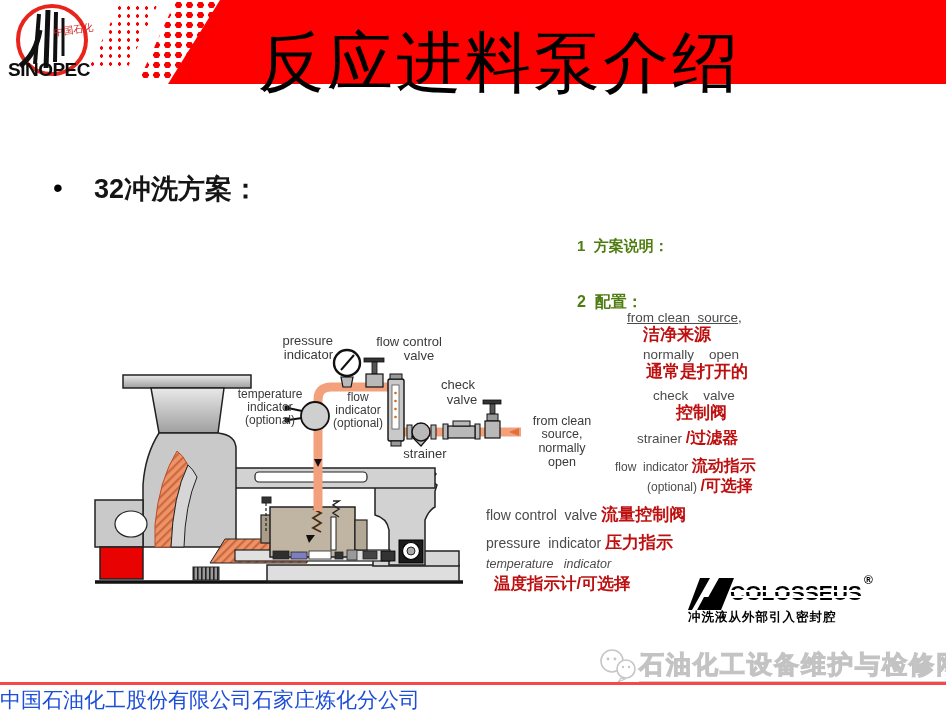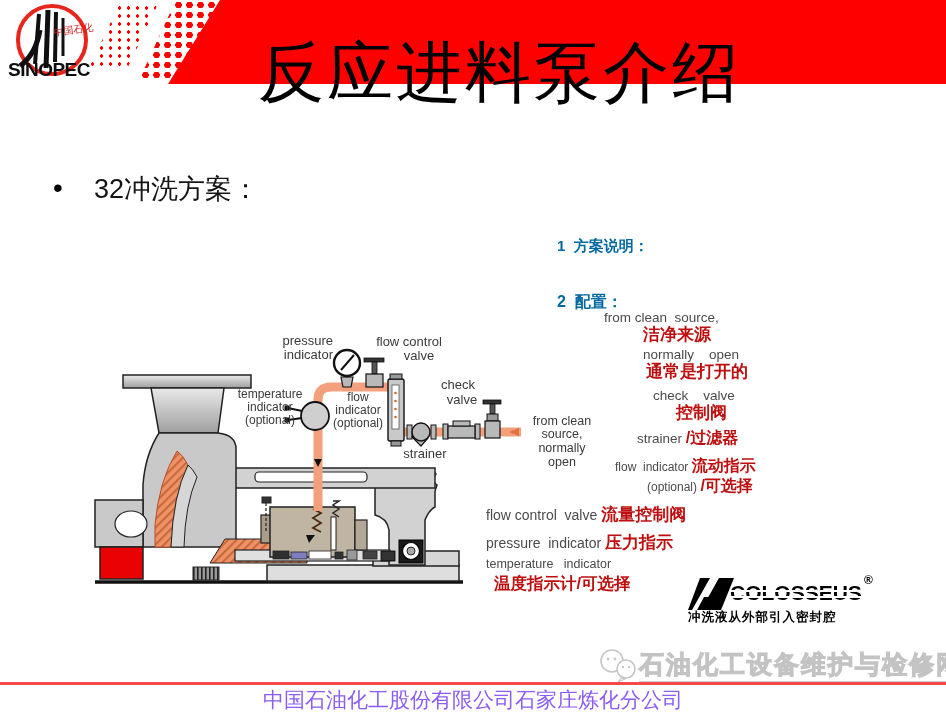--- a/index.html
+++ b/index.html
@@ -10,43 +10,43 @@
   .banner{position:absolute;left:168px;top:0;right:0;height:84px;background:#fe0000;
           clip-path:polygon(52px 0,100% 0,100% 100%,0 100%);}
   .dots1{position:absolute;left:88px;top:4px;width:70px;height:66px;
          background-image:radial-gradient(circle,#fb0000 1.5px,transparent 1.9px);
          background-size:9px 8px;
          clip-path:polygon(45% 0,100% 0,55% 100%,0 100%);}
   .dots2{position:absolute;left:140px;top:0;width:90px;height:78px;
          background-image:radial-gradient(circle,#fb0000 3.1px,transparent 3.5px);
          background-size:11px 10px;
          clip-path:polygon(40% 0,100% 0,60% 100%,0 100%);}
-  .title{position:absolute;left:258px;top:40px;font-family:"Liberation Serif","DejaVu Serif",serif;
+  .title{position:absolute;left:258px;top:30px;font-family:"Liberation Serif","DejaVu Serif",serif;
          font-size:66px;color:#000;letter-spacing:3px;white-space:pre;line-height:1;}
   
   .bullet-dot{position:absolute;left:53px;top:172px;font-size:28px;color:#000;}
-  .bullet-text{position:absolute;left:94px;top:171px;font-size:27px;color:#151515;white-space:pre;}
-  
-  .note{position:absolute;color:#0369a1;font-size:15px;font-weight:bold;white-space:pre;}
+  .bullet-text{position:absolute;left:94px;top:171px;font-size:27px;color:#151515;white-space:pre;font-weight:bold;}
+  
+  .note{position:absolute;color:#4d7c0f;font-size:15px;font-weight:bold;white-space:pre;margin-left:20px;}
   .zh{color:#bd0f0f;font-weight:bold;}
   .en{color:#4b4b4b;}
   .row{position:absolute;white-space:pre;line-height:1.1;}
   .f17{font-size:17px;} .f16{font-size:16px;} .f14{font-size:13.5px;} .f12{font-size:12px;}
   
   .vendor-name{position:absolute;left:42px;top:6px;font-size:21px;font-weight:bold;color:#000;
                letter-spacing:0;font-stretch:condensed;}
   .vendor-stripe{position:absolute;height:2px;background:#fff;left:42px;width:132px;}
   .vendor-reg{position:absolute;left:176px;top:-2px;font-size:12px;font-weight:bold;color:#000;}
   .vendor-co{position:absolute;left:0;top:34px;font-size:12.5px;font-weight:bold;color:#000;
              letter-spacing:1px;white-space:pre;}
   
   .watermark-text{color:#fff;-webkit-text-stroke:1.1px #c3c3c3;font-size:25px;font-weight:bold;
                   letter-spacing:2px;border-bottom:2px solid #cfcfcf;white-space:pre;}
   .rule{position:absolute;left:0;right:0;top:682px;height:3px;background:#f64848;}
-  .footer{position:absolute;left:0;top:686px;width:946px;text-align:center;font-size:21px;color:#8b5cf6;
+  .footer{position:absolute;left:0;top:686px;width:946px;text-align:left;font-size:21px;color:#1d4ed8;
           white-space:pre;}
   svg text{font-family:"Liberation Sans","DejaVu Sans",sans-serif;}
 </style>
 </head>
 <body>
 
 <div class="slide">
 
   <div class="banner"></div>
   <div class="dots1"></div>
@@ -66,33 +66,33 @@
   </svg>
 
   <div class="title">反应进料泵介绍</div>
 
   <div class="bullet-dot">•</div>
   <div class="bullet-text">32冲洗方案：</div>
 
   <div class="note" style="left:557px;top:237px;"><span>1</span>  <span>方案说明：</span></div>
   <div class="note" style="left:557px;top:292px;font-size:16px;"><span>2</span>  <span>配置：</span></div>
 
-  <div class="row en f14" style="left:604px;top:311px;">from clean  source,</div>
+  <div class="row en f14" style="left:627px;top:311px;text-decoration:underline;">from clean  source,</div>
   <div class="row zh f17" style="left:643px;top:326px;">洁净来源</div>
   <div class="row en f14" style="left:643px;top:348px;">normally    open</div>
   <div class="row zh f17" style="left:646px;top:363px;">通常是打开的</div>
   <div class="row en f14" style="left:653px;top:389px;">check    valve</div>
   <div class="row zh f17" style="left:676px;top:404px;">控制阀</div>
   <div class="row" style="left:637px;top:429px;"><span class="en f14">strainer </span><span class="zh f16">/过滤器</span></div>
   <div class="row" style="left:615px;top:457px;"><span class="en f12">flow  indicator </span><span class="zh f16">流动指示</span></div>
   <div class="row" style="left:627px;top:477px;margin-left:20px;"><span class="en f12">(optional) </span><span class="zh f16">/可选择</span></div>
 
   <div class="row" style="left:486px;top:534px;"><span class="en" style="font-size:14px;">pressure  indicator </span><span class="zh f17">压力指示</span></div>
   <div class="row" style="left:486px;top:506px;"><span class="en" style="font-size:14px;">flow control  valve </span><span class="zh f17">流量控制阀</span></div>
-  <div class="row en" style="left:486px;top:558px;font-size:12.5px;">temperature   indicator</div>
+  <div class="row en" style="left:486px;top:558px;font-size:12.5px;font-style:italic;">temperature   indicator</div>
   <div class="row zh" style="left:494px;top:574px;font-size:16.5px;">温度指示计/可选择</div>
 
   <svg class="abs" style="left:85px;top:325px;" width="530" height="300" viewBox="0 0 530 300">
     <defs>
       <linearGradient id="gv" x1="0" y1="0" x2="0" y2="1">
         <stop offset="0" stop-color="#e9e9e9"></stop>
           <stop offset="1" stop-color="#9f9f9f"></stop>
       </linearGradient>
       <pattern id="hOr" width="6" height="6" patternUnits="userSpaceOnUse" patternTransform="rotate(45)">
         <rect width="6" height="6" fill="#ef9268"></rect>

